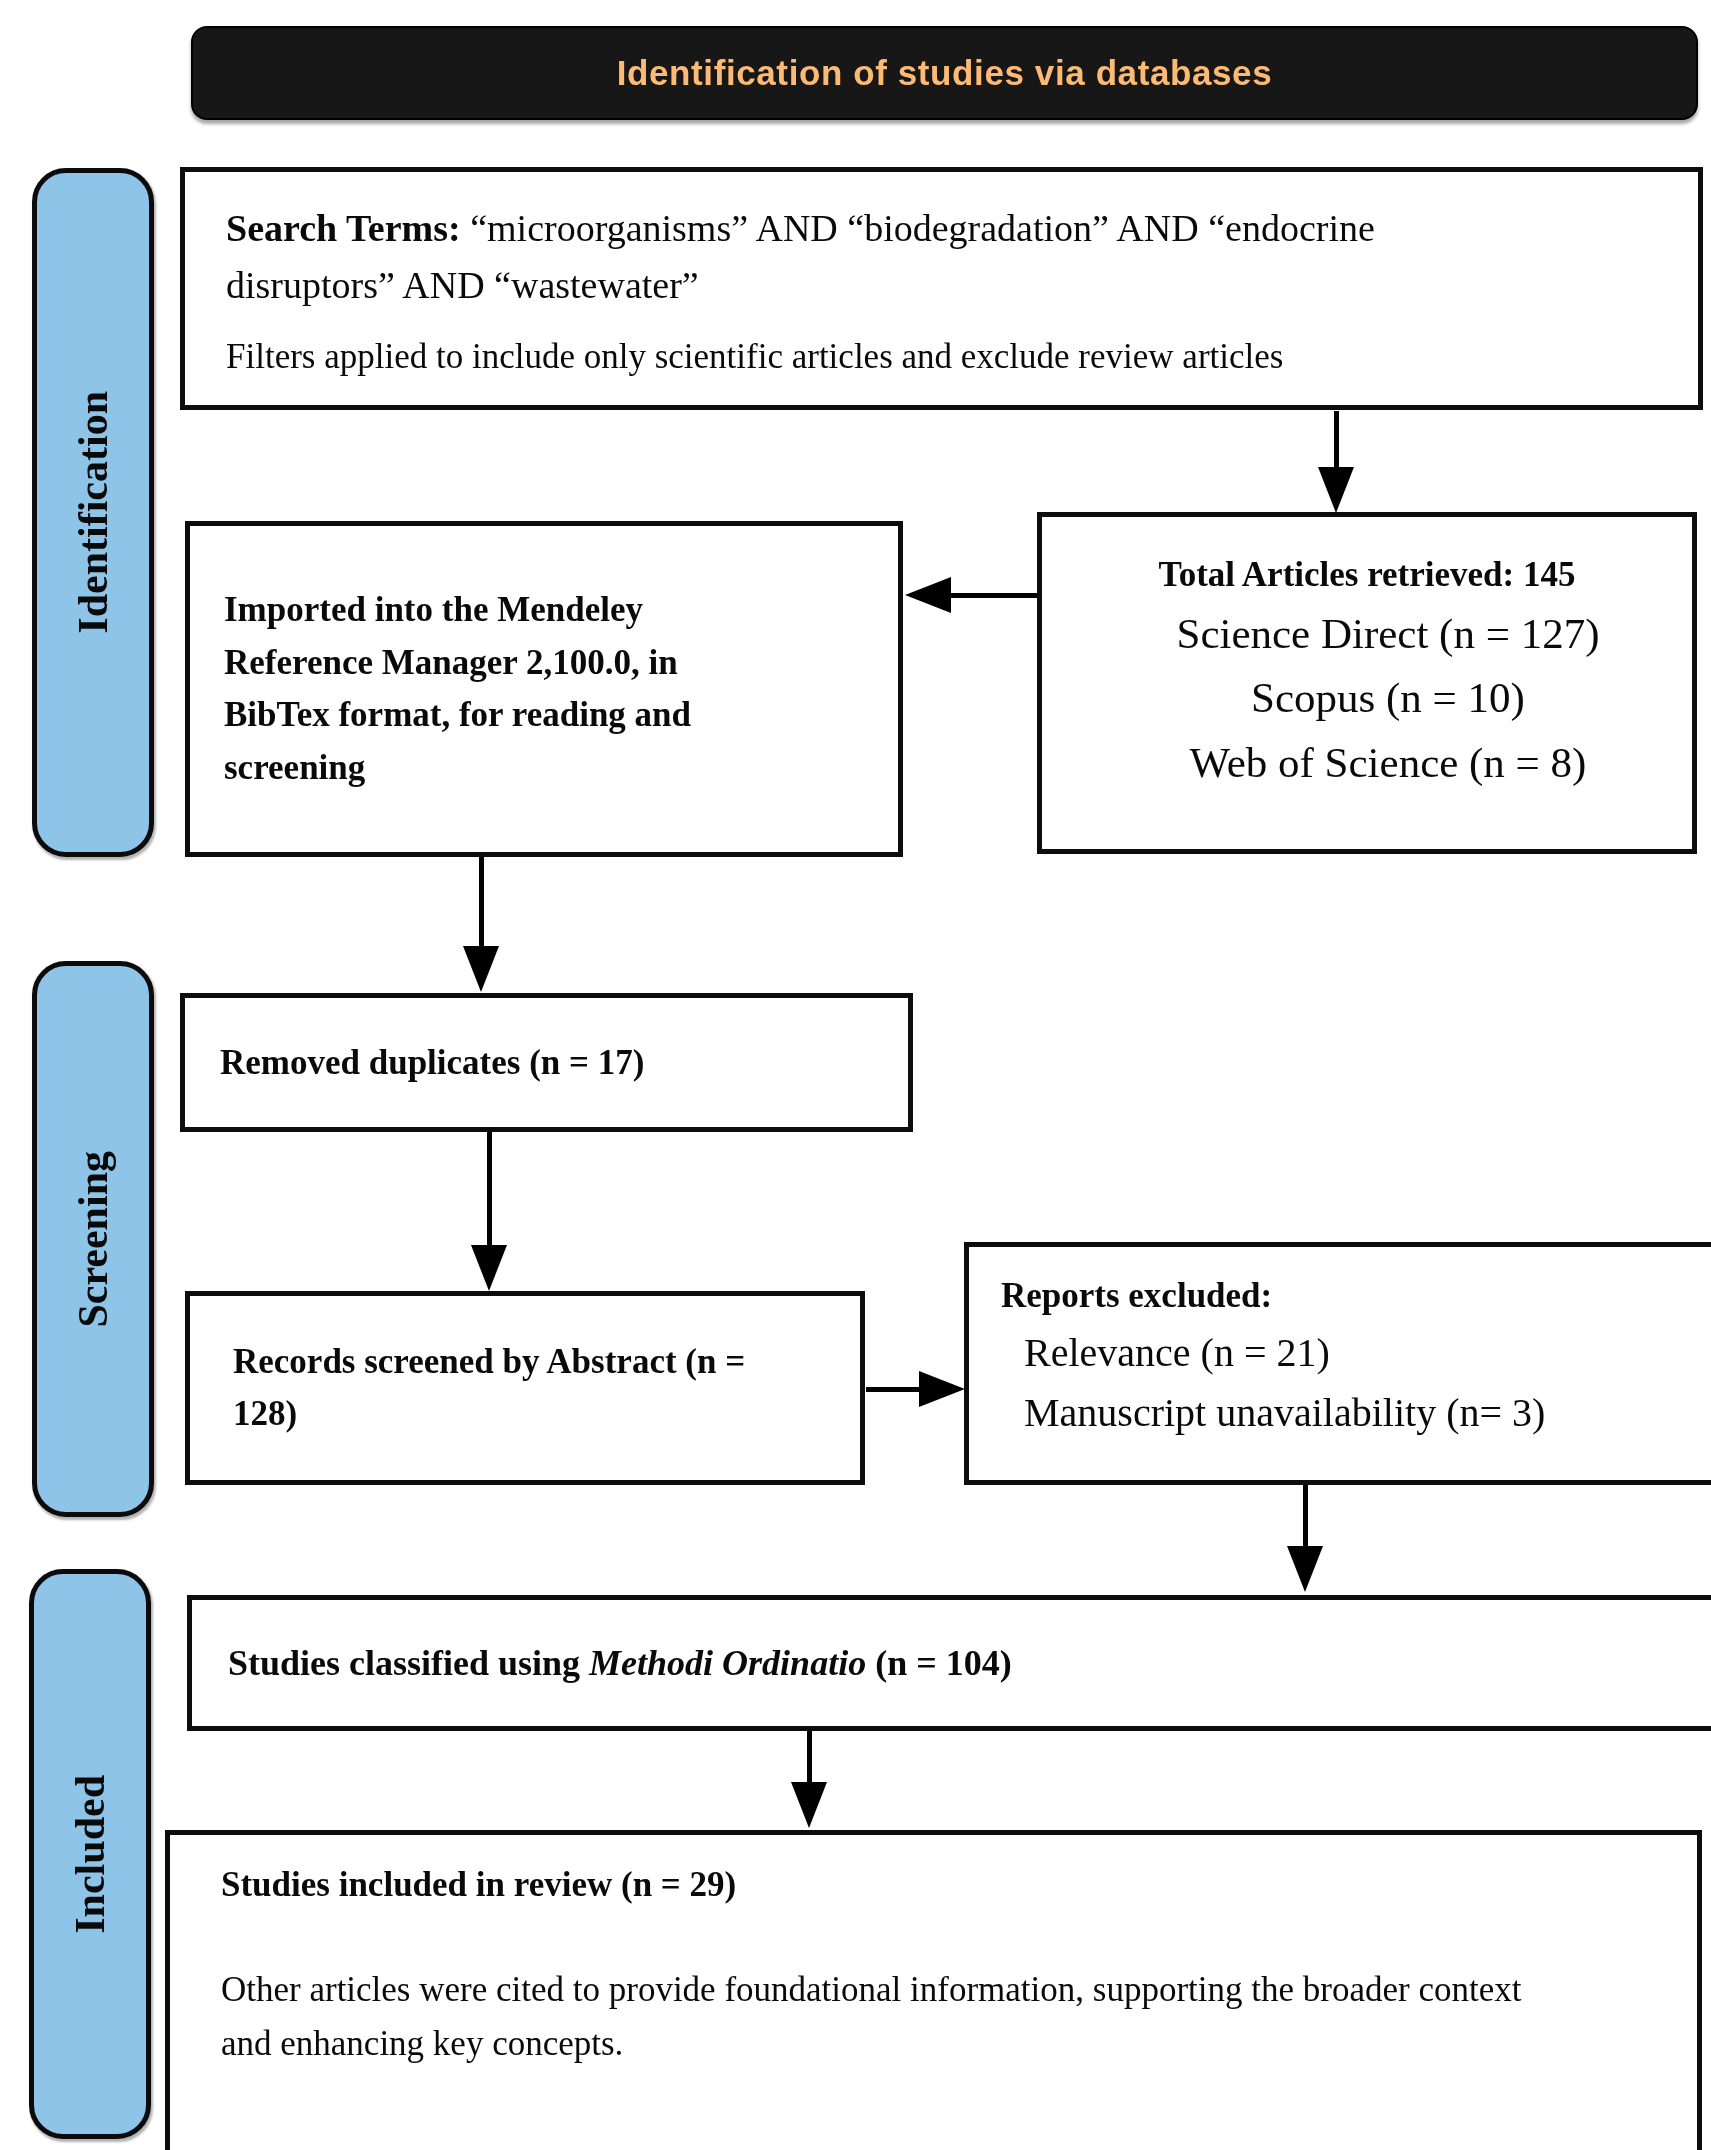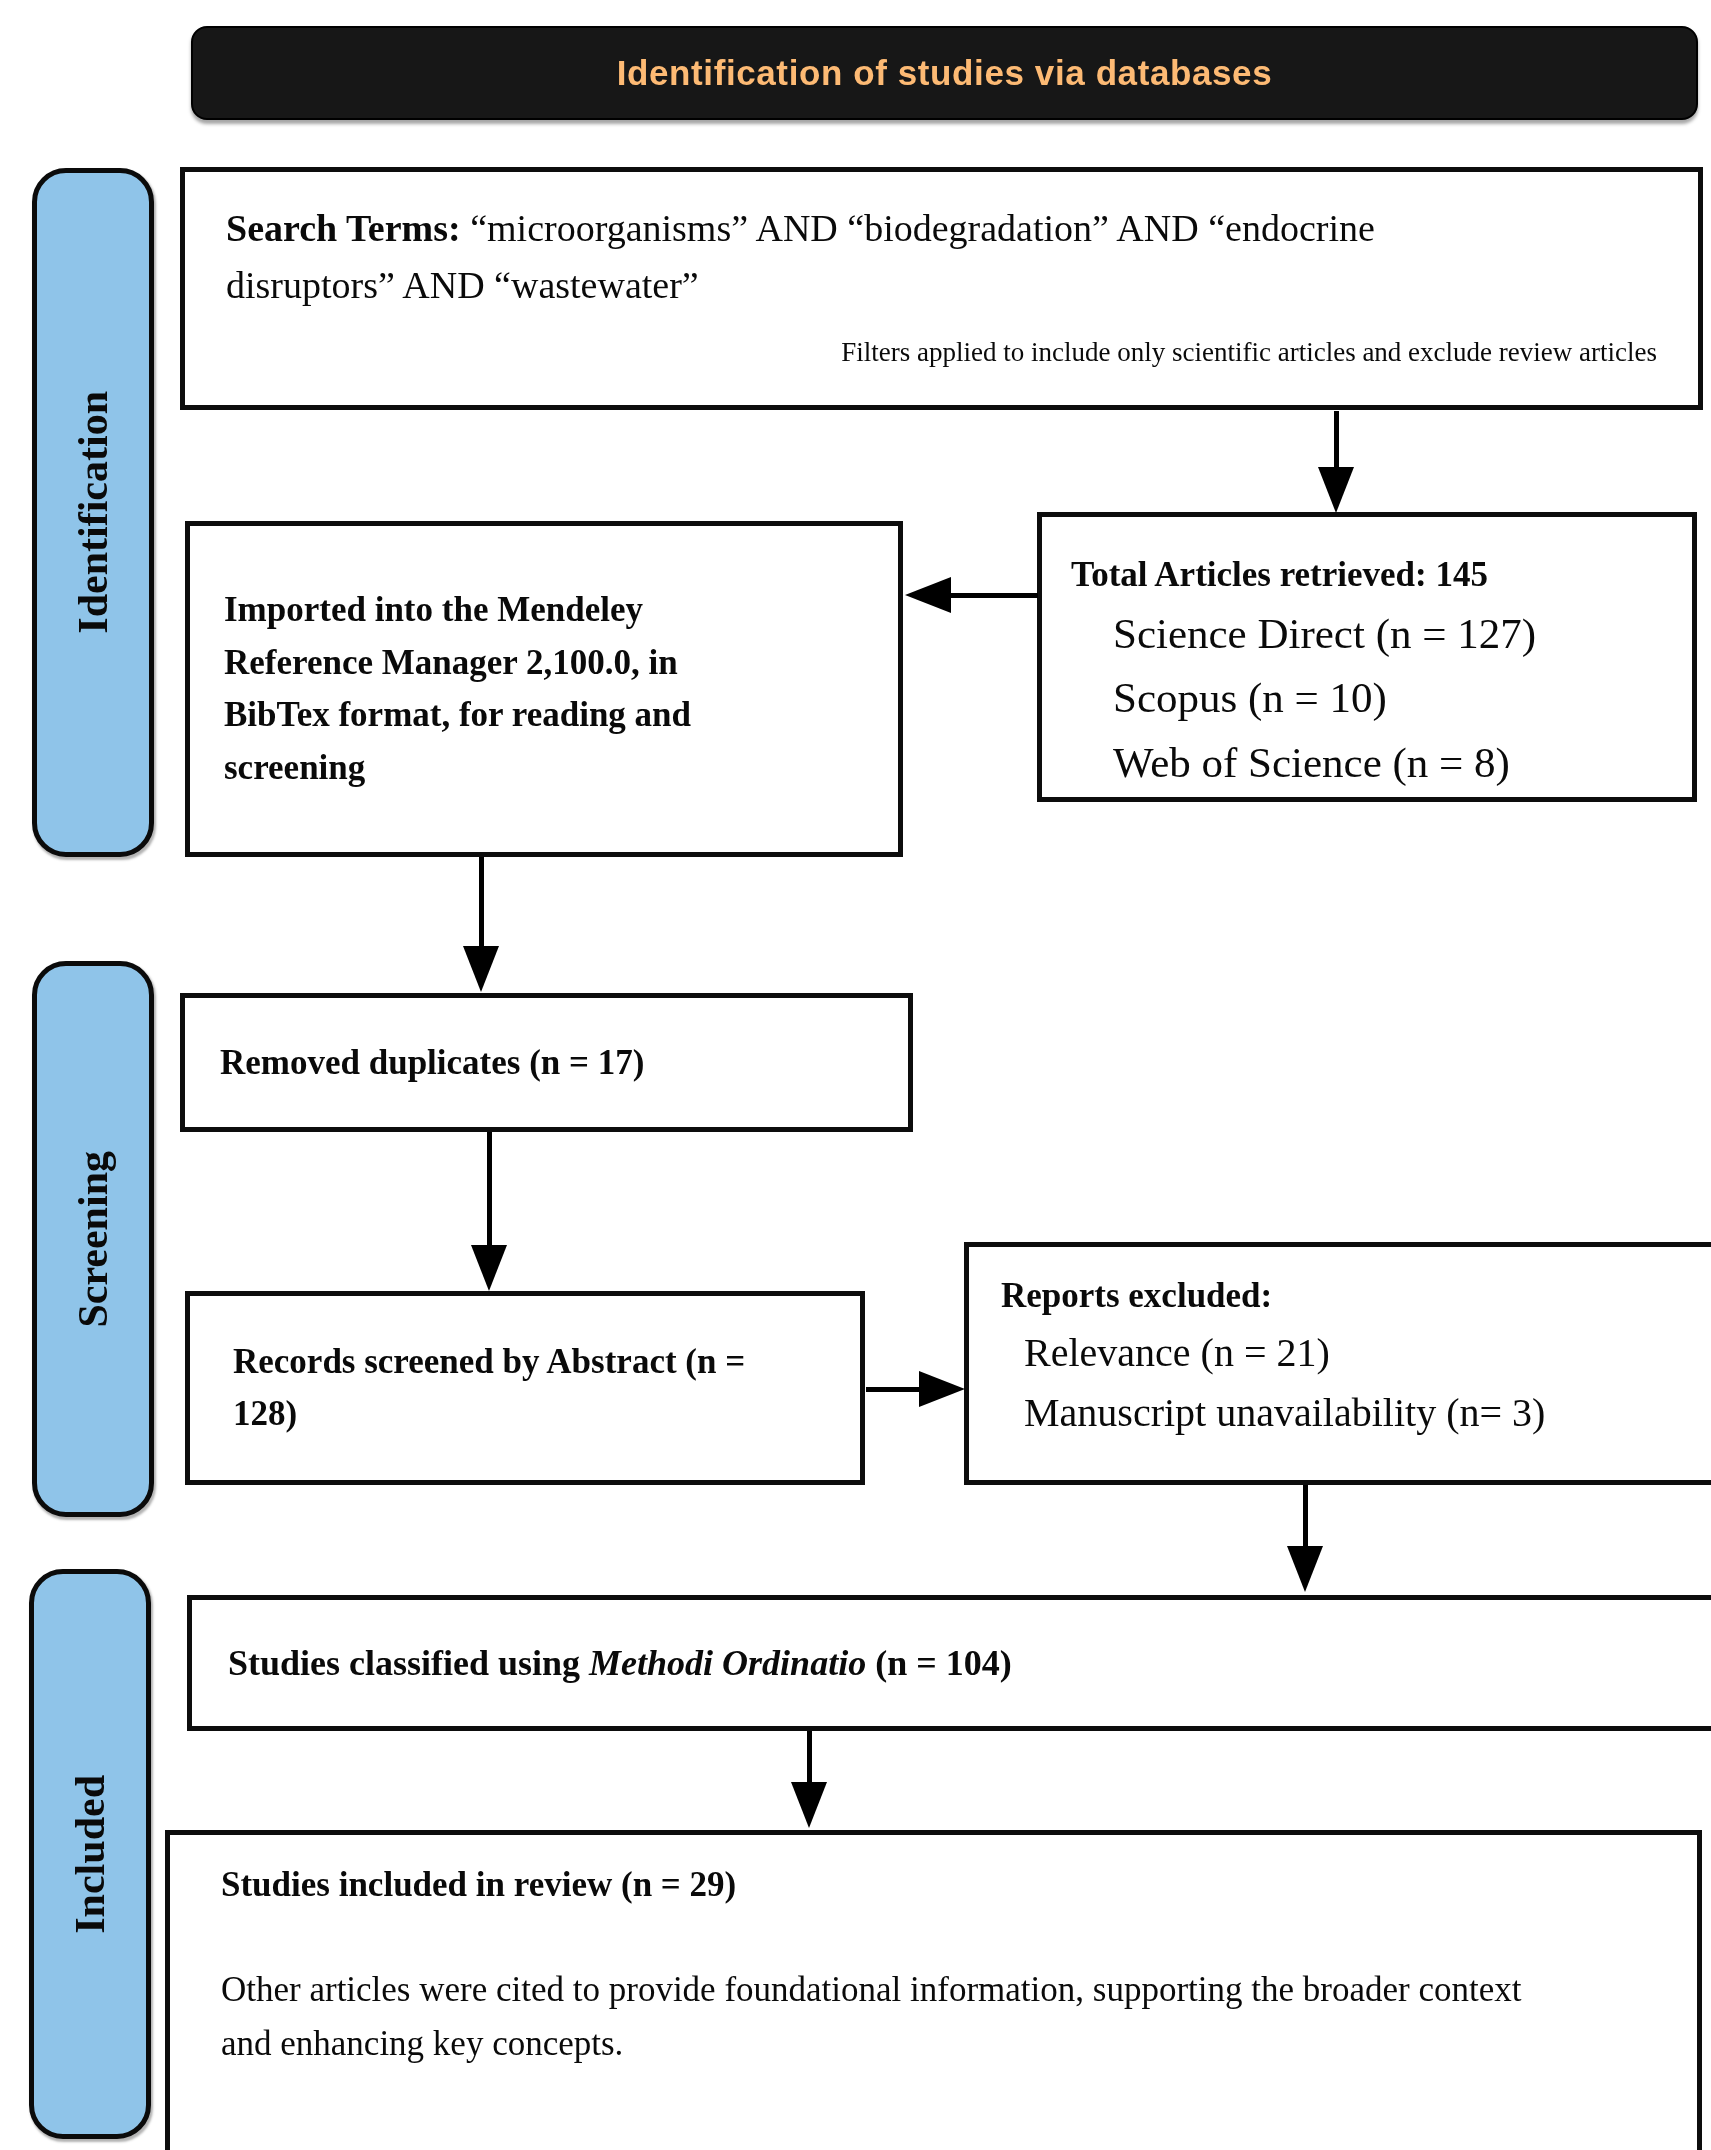--- a/index.html
+++ b/index.html
@@ -38,22 +38,22 @@
   #stage-screening{left:32px;top:961px;height:556px;}
   #stage-included{left:29px;top:1569px;height:570px;}
   
   .fbox{
     position:absolute;background:#ffffff;border:5.8px solid #0d0d0d;
     box-sizing:border-box;
   }
   #box-search{left:180px;top:167px;width:1523px;height:243px;padding:28px 41px;}
   #box-search .terms{font-size:38px;line-height:1.5;max-width:1262px;}
   #box-search .terms .lead{font-weight:bold;}
-  #box-search .filters{font-size:27px;margin-top:23px;text-align:right;}
-  #box-total{left:1037px;top:512px;width:660px;height:290px;padding:32px 29px;}
+  #box-search .filters{font-size:35px;margin-top:23px;}
+  #box-total{left:1037px;top:512px;width:660px;height:342px;padding:32px 29px;text-align:center;}
   #box-total .t-title{font-weight:bold;font-size:35px;line-height:1.5;}
   #box-total .t-src{font-size:43px;line-height:1.5;padding-left:42px;}
   #box-mendeley{left:185px;top:521px;width:718px;height:336px;
     display:flex;align-items:center;padding:0 34px;}
   #box-mendeley p{margin:0;font-weight:bold;font-size:35px;line-height:1.5;max-width:550px;}
   #box-removed{left:180px;top:993px;width:733px;height:139px;
     display:flex;align-items:center;padding:0 35px;}
   #box-removed span{font-weight:bold;font-size:35px;}
   #box-records{left:185px;top:1291px;width:680px;height:194px;
     display:flex;align-items:center;padding:0 35px;}

